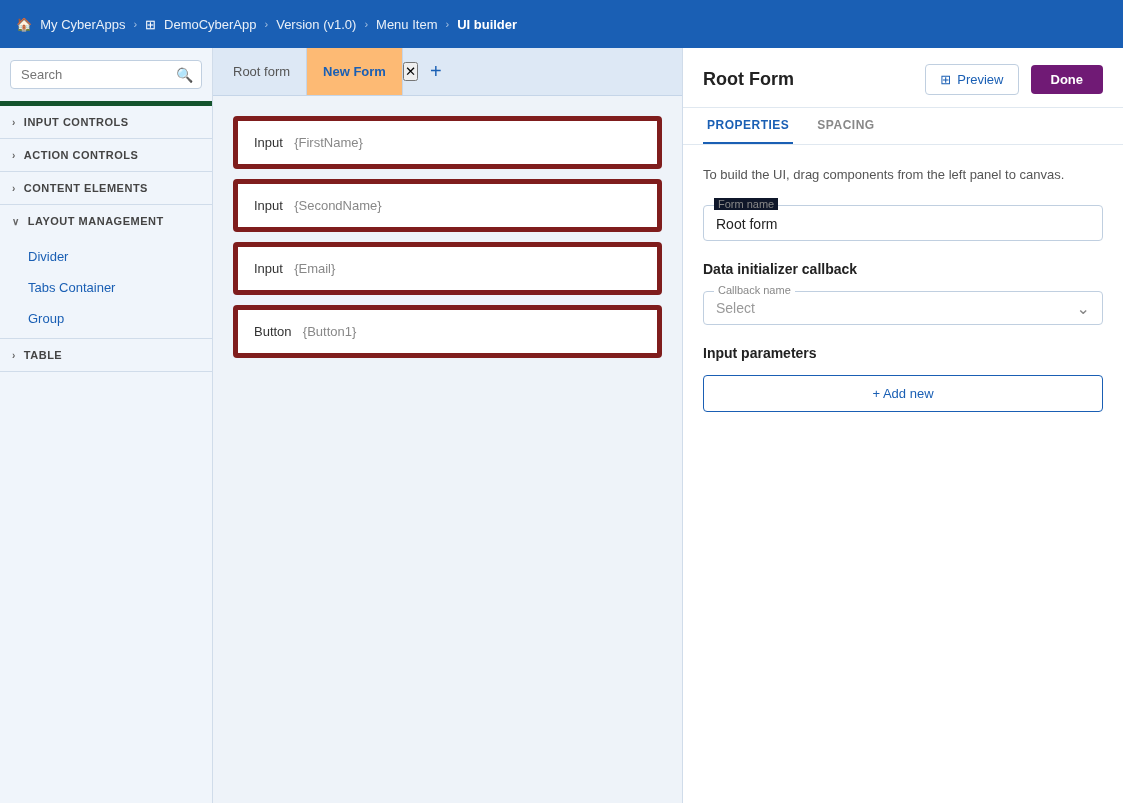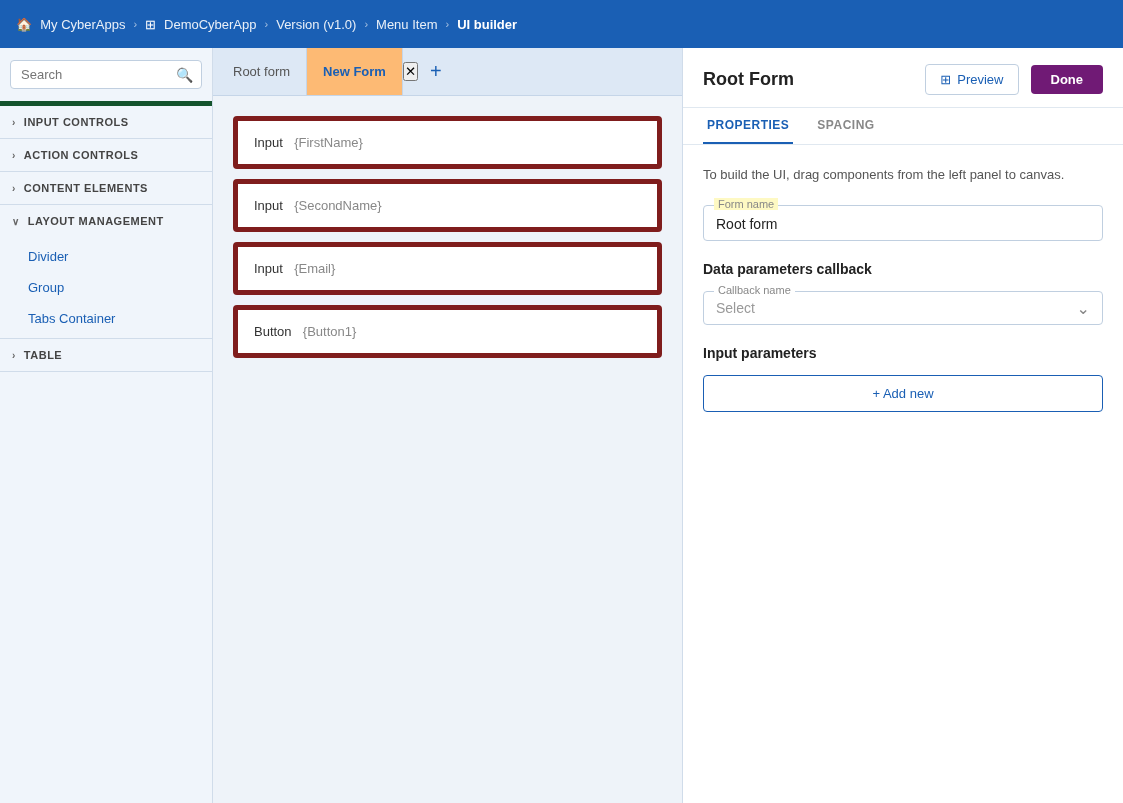--- a/index.html
+++ b/index.html
@@ -246,21 +246,21 @@
       border: 1px solid #c0cfe0;
       border-radius: 4px;
       padding: 8px 12px;
     }
     .field-wrapper-label {
       font-size: 11px;
       color: #888;
       position: absolute;
       top: -8px;
       left: 10px;
-      background: #fef9c3;
+      background: #0f172a;
       padding: 0 4px;
     }
     .field-input {
       width: 100%;
       border: none;
       outline: none;
       font-size: 14px;
       color: #222;
       background: transparent;
       padding-top: 2px;
@@ -371,22 +371,22 @@
       </div>
     </div>
 
     <div class="sidebar-section">
       <div class="sidebar-section-header">
         <span class="chevron">∨</span>
         <span>Layout Management</span>
       </div>
       <div class="sidebar-items">
         <div class="sidebar-item">Divider</div>
+        <div class="sidebar-item">Tabs Container</div>
         <div class="sidebar-item">Group</div>
-        <div class="sidebar-item">Tabs Container</div>
       </div>
     </div>
 
     <div class="sidebar-section">
       <div class="sidebar-section-header">
         <span class="chevron">›</span>
         <span>Table</span>
       </div>
     </div>
   </div>
@@ -448,21 +448,21 @@
       <p class="hint-text">To build the UI, drag components from the left panel to canvas.</p>
 
       <div class="field-group">
         <div class="field-wrapper">
           <span class="field-wrapper-label">Form name</span>
           <input class="field-input" type="text" value="Root form" style="">
         </div>
       </div>
 
       <div class="field-group">
-        <p class="section-title">Data parameters callback</p>
+        <p class="section-title">Data initializer callback</p>
         <div class="callback-select-wrapper">
           <span class="callback-label">Callback name</span>
           <span class="callback-value">Select</span>
           <span class="callback-arrow">⌄</span>
         </div>
       </div>
 
       <div class="input-params-section">
         <p class="input-params-header">Input parameters</p>
         <button class="add-new-btn">+ Add new</button>

